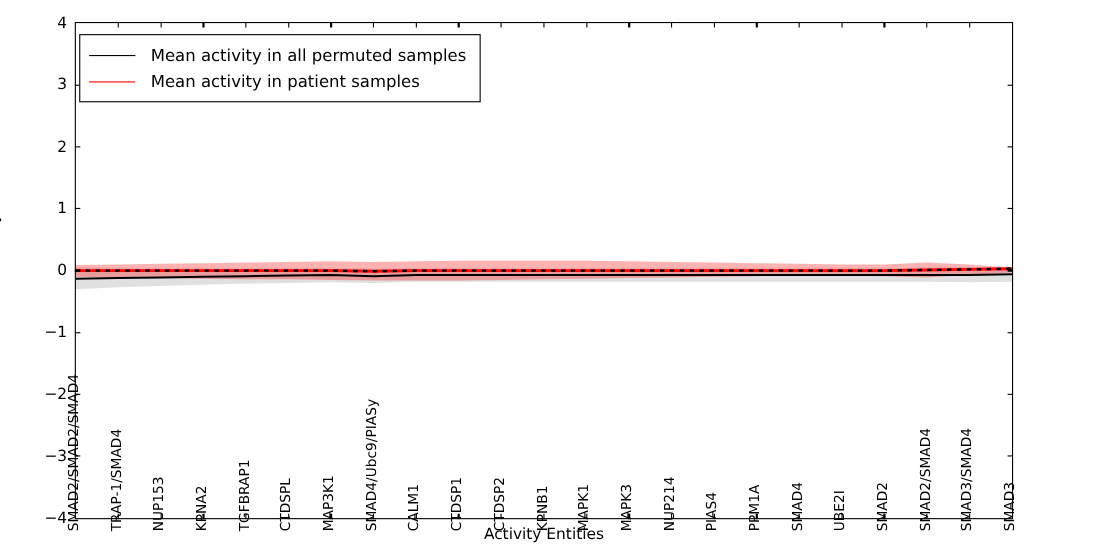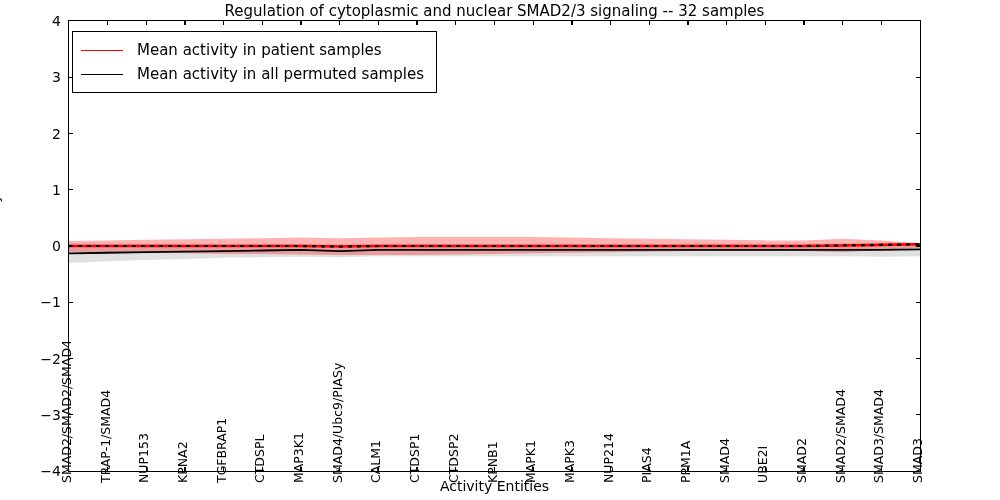--- a/index.html
+++ b/index.html
@@ -55,21 +55,20 @@
   .legend-row{display:flex;align-items:center;height:24px;}
   .legend-swatch{width:42px;height:0;border-top:1.6px solid #000;margin-right:14px;flex:none;}
   .legend-swatch.red{border-top-color:#ff0000;}
   .legend-text{font-size:15px;color:#000;white-space:nowrap;}
 </style>
 </head>
 <body>
 
 <div id="root">
 
-  <div class="chart-title">Regulation of cytoplasmic and nuclear SMAD2/3 signaling -- 32 samples</div>
 
   <div class="plot-frame">
     <div class="plot-inner">
       <svg class="plot-svg" id="plot-svg" width="851" height="450">
           <path d="M0.00,222.19 L38.68,222.75 L77.36,222.75 L116.05,222.75 L154.73,222.75 L193.41,222.75 L232.09,222.75 L270.77,223.31 L309.45,222.75 L348.14,222.75 L386.82,222.75 L425.50,222.75 L464.18,222.75 L502.86,222.75 L541.55,222.75 L580.23,222.75 L618.91,222.75 L657.59,222.75 L696.27,222.75 L734.95,222.75 L773.64,222.19 L812.32,221.63 L851.00,221.63 L851.00,235.13 L812.32,235.69 L773.64,235.13 L734.95,235.13 L696.27,235.13 L657.59,235.13 L618.91,235.13 L580.23,235.13 L541.55,235.13 L502.86,235.13 L464.18,235.13 L425.50,235.13 L386.82,235.13 L348.14,235.13 L309.45,235.13 L270.77,236.25 L232.09,235.69 L193.41,236.25 L154.73,236.81 L116.05,237.94 L77.36,239.06 L38.68,240.19 L0.00,241.88 Z" fill="#000000" fill-opacity="0.12" stroke="none"></path>
           <path d="M0.00,219.94 L38.68,219.38 L77.36,218.81 L116.05,218.25 L154.73,217.69 L193.41,217.13 L232.09,216.56 L270.77,217.13 L309.45,216.56 L348.14,216.00 L386.82,216.00 L425.50,216.00 L464.18,216.00 L502.86,216.56 L541.55,217.13 L580.23,217.69 L618.91,218.25 L657.59,218.81 L696.27,219.38 L734.95,219.38 L773.64,217.69 L812.32,219.38 L851.00,222.19 L851.00,226.69 L812.32,228.94 L773.64,231.19 L734.95,230.06 L696.27,229.50 L657.59,229.50 L618.91,230.06 L580.23,230.63 L541.55,231.19 L502.86,231.75 L464.18,232.31 L425.50,232.88 L386.82,233.44 L348.14,234.00 L309.45,234.00 L270.77,234.00 L232.09,233.44 L193.41,232.88 L154.73,232.88 L116.05,232.31 L77.36,231.75 L38.68,231.19 L0.00,230.63 Z" fill="#ff0000" fill-opacity="0.3" stroke="none"></path>
           <path d="M0.00,232.31 L38.68,231.75 L77.36,231.19 L116.05,230.63 L154.73,230.06 L193.41,229.50 L232.09,228.94 L270.77,230.06 L309.45,228.94 L348.14,228.94 L386.82,228.94 L425.50,228.94 L464.18,228.94 L502.86,228.94 L541.55,228.94 L580.23,228.94 L618.91,228.94 L657.59,228.94 L696.27,228.94 L734.95,228.94 L773.64,228.94 L812.32,228.94 L851.00,228.38 " fill="none" stroke="#000000" stroke-width="1.8"></path>
           <path d="M0.00,225.00 L38.68,225.00 L77.36,225.00 L116.05,225.00 L154.73,225.00 L193.41,225.00 L232.09,225.00 L270.77,225.56 L309.45,225.00 L348.14,225.00 L386.82,225.00 L425.50,225.00 L464.18,225.00 L502.86,225.00 L541.55,225.00 L580.23,225.00 L618.91,225.00 L657.59,225.00 L696.27,225.00 L734.95,225.00 L773.64,224.44 L812.32,223.88 L851.00,223.31 " fill="none" stroke="#ff0000" stroke-width="2.6"></path>
           <path d="M0.00,225.00 L38.68,225.00 L77.36,225.00 L116.05,225.00 L154.73,225.00 L193.41,225.00 L232.09,225.00 L270.77,225.56 L309.45,225.00 L348.14,225.00 L386.82,225.00 L425.50,225.00 L464.18,225.00 L502.86,225.00 L541.55,225.00 L580.23,225.00 L618.91,225.00 L657.59,225.00 L696.27,225.00 L734.95,225.00 L773.64,224.44 L812.32,223.88 L851.00,223.31 " fill="none" stroke="#000000" stroke-width="2.2" stroke-dasharray="4 5" stroke-linecap="butt"></path>
         </svg>
@@ -167,22 +166,22 @@
       <div class="xtick-label" style="left: 847.636px; top: 468px; bottom: auto;">SMAD2/SMAD4</div>
       <div class="xtick-mark" style="position: absolute; left: 880.668px; top: 467px; bottom: auto;"></div>
       <div class="xtick-mark" style="position: absolute; left: 880.668px; top: 20px; bottom: auto;"></div>
       <div class="xtick-label" style="left: 886.318px; top: 468px; bottom: auto;">SMAD3/SMAD4</div>
       <div class="xtick-label" style="left: 925px; top: 468px; bottom: auto;">SMAD3</div>
     </div>
   <div class="xlabel">Activity Entities</div>
 
   <div class="legend">
     <div class="legend-row">
+      <span class="legend-swatch"></span>
+      <span class="legend-text">Mean activity in all permuted samples</span>
+    </div>
+    <div class="legend-row">
       <span class="legend-swatch red"></span>
       <span class="legend-text">Mean activity in patient samples</span>
-    </div>
-    <div class="legend-row">
-      <span class="legend-swatch"></span>
-      <span class="legend-text">Mean activity in all permuted samples</span>
     </div>
   </div>
 
 </div>
 
 </body></html>

